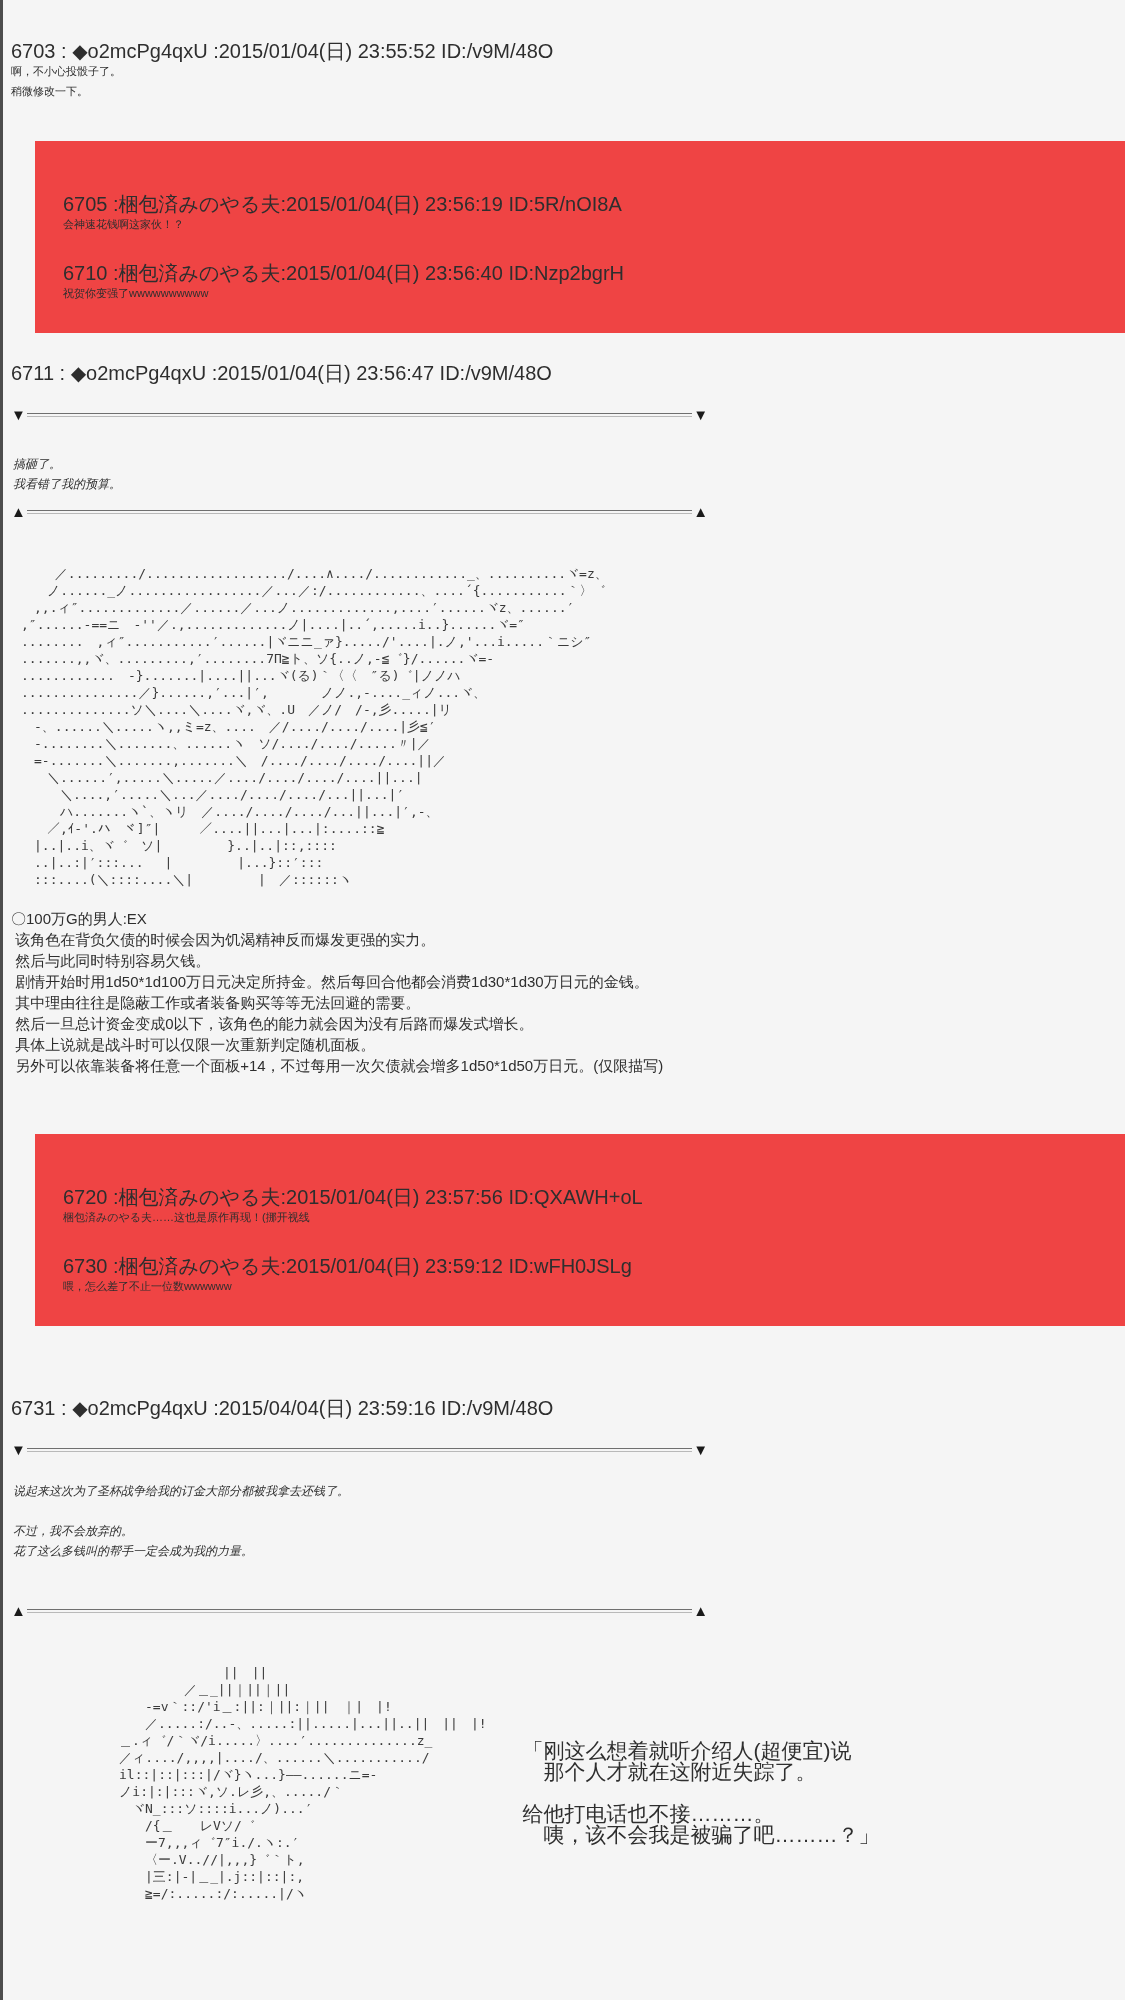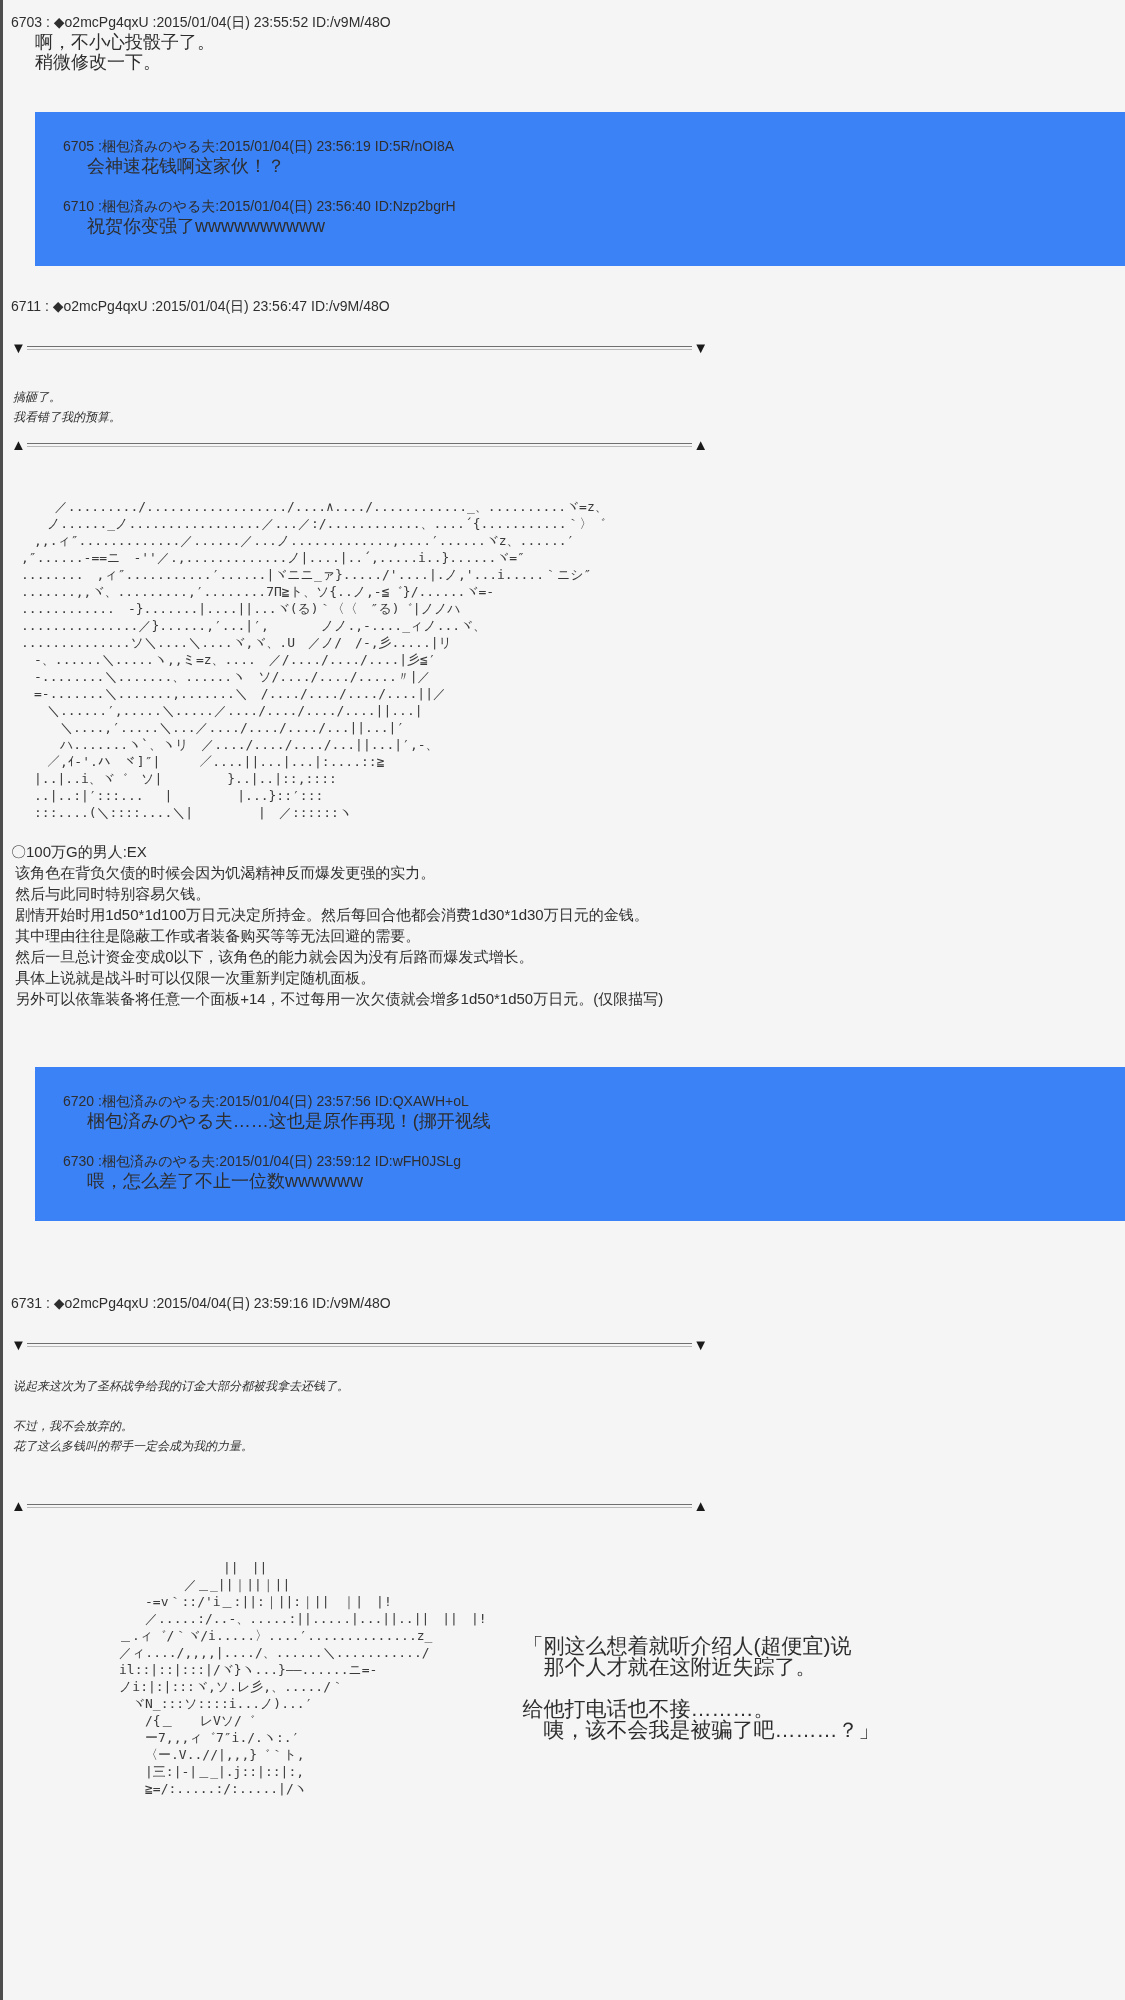--- a/index.html
+++ b/index.html
@@ -7,26 +7,26 @@
   body {
     width:1125px; min-height:2000px;
     background:#f5f5f5;
     border-left:3px solid #4d4d4d;
     font-family:"Liberation Sans", sans-serif;
     color:#2e2e2e;
     overflow-x:hidden;
   }
   .page { padding:12px 0 40px 8px; }
   .pre { white-space:pre-wrap; }
-  .post-header { font-size:14px; line-height:20px; }
-  .post-body { font-size:18px; line-height:20px;margin-left:24px; }
+  .post-header { font-size:20px; line-height:20px;margin-top:29px; }
+  .post-body { font-size:11px; line-height:20px; }
   .narration { font-size:12px; line-height:20px; margin-left:2px;font-style:italic; }
 
   .quote-box {
-    background:#3b82f6;
+    background:#ef4444;
     margin:40px 0 0 24px;
     padding:24px 12px 30px 28px;
   }
   .quote-post + .quote-post { margin-top:20px; }
 
   .divider {
     display:flex; align-items:center;
     width:697px; margin-top:24px;
   }
   .divider .arrow { font-size:15px; line-height:15px; color:#1a1a1a; }

